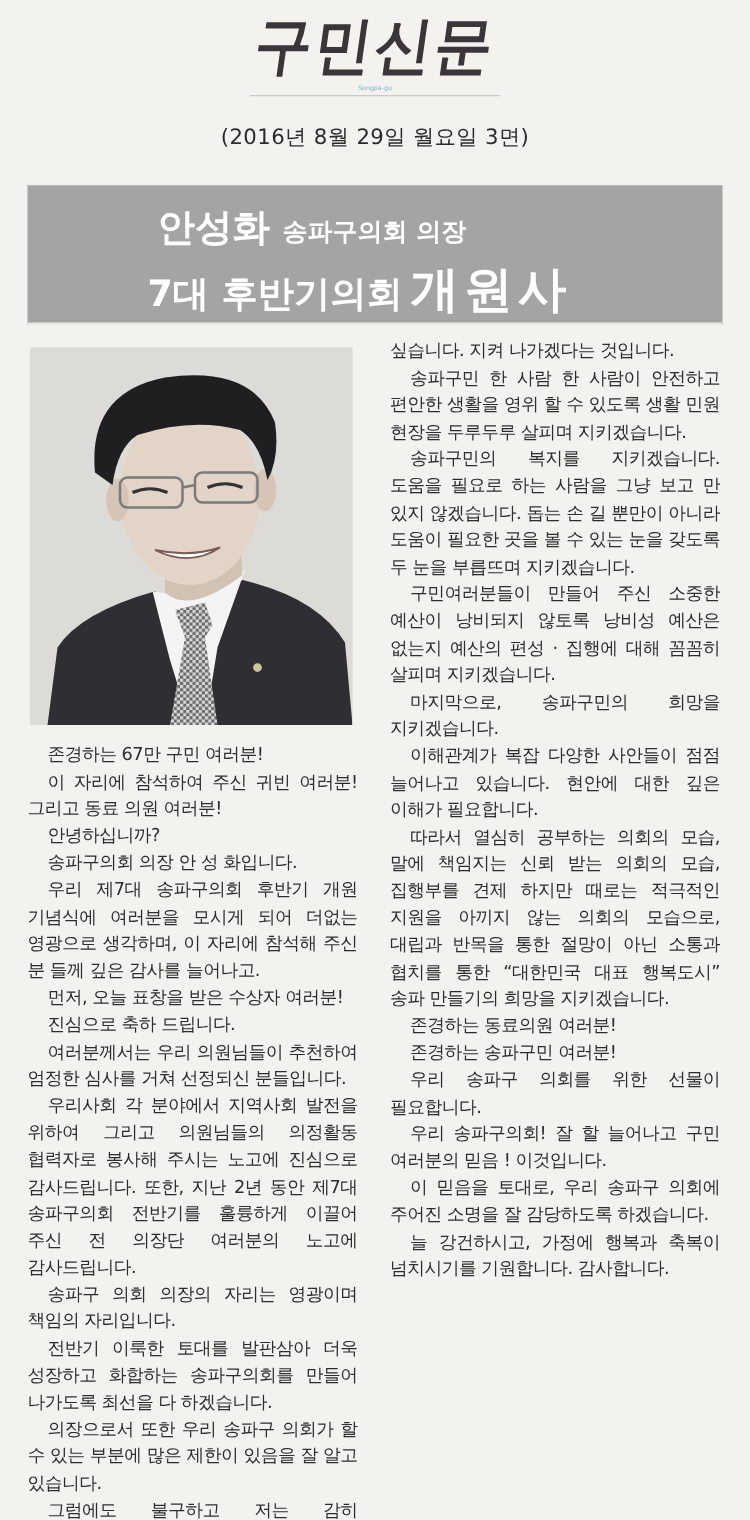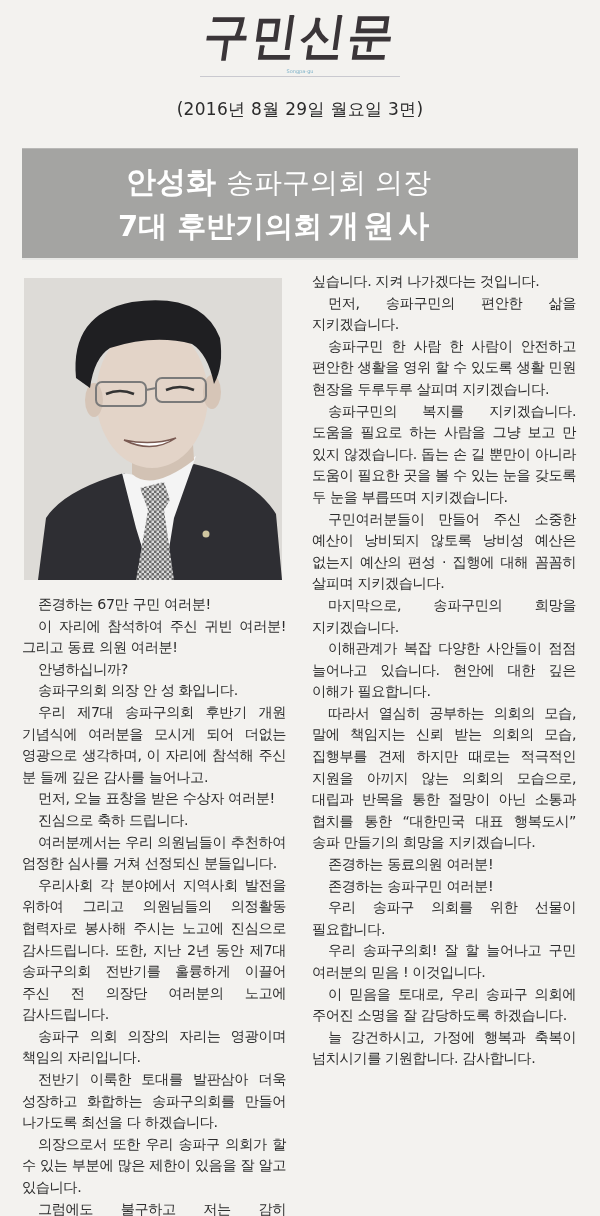--- a/index.html
+++ b/index.html
@@ -33,26 +33,26 @@
   .title-box {
     position: absolute; left: 22px; top: 148px; width: 556px; height: 112px;
     background: #a4a4a2;
     border-top: 1px solid #b8b8b6;
     border-bottom: 2px solid #e8e8e6;
   }
   .title-line1 {
     position: absolute; left: 104px; top: 13px; color: #ffffff; white-space: nowrap;
   }
   .title-name { font-weight: bold; font-size: 30px; vertical-align: baseline; }
-  .title-role { font-size: 28px; margin-left: 10px; font-weight: normal; }
+  .title-role { font-size: 20px; margin-left: 10px; font-weight: bold; }
   .title-line2 {
     position: absolute; left: 96px; top: 56px; color: #ffffff; white-space: nowrap;
     font-weight: bold; font-size: 29px;
   }
-  .title-emph { font-size: 31px; margin-left: 6px; letter-spacing: 4px; }
+  .title-emph { font-size: 39px; margin-left: 6px; letter-spacing: 4px; }
 
   .photo {
     position: absolute; left: 24px; top: 278px; width: 258px; height: 302px;
     background: #dcdad6; overflow: hidden;
   }
 
   .col {
     position: absolute; font-size: 14.2px; line-height: 21.6px; color: #2c2c2c;
     letter-spacing: -0.4px; word-break: keep-all;
   }
@@ -131,21 +131,20 @@
   <p>여러분께서는 우리 의원님들이 추천하여 엄정한 심사를 거쳐 선정되신 분들입니다.</p>
   <p>우리사회 각 분야에서 지역사회 발전을 위하여 그리고 의원님들의 의정활동 협력자로 봉사해 주시는 노고에 진심으로 감사드립니다. 또한, 지난 2년 동안 제7대 송파구의회 전반기를 훌륭하게 이끌어 주신 전 의장단 여러분의 노고에 감사드립니다.</p>
   <p>송파구 의회 의장의 자리는 영광이며 책임의 자리입니다.</p>
   <p>전반기 이룩한 토대를 발판삼아 더욱 성장하고 화합하는 송파구의회를 만들어 나가도록 최선을 다 하겠습니다.</p>
   <p>의장으로서 또한 우리 송파구 의회가 할 수 있는 부분에 많은 제한이 있음을 잘 알고 있습니다.</p>
   <p>그럼에도 불구하고 저는 감히 말씀드리고</p>
 </div>
 
 <div class="col col-right">
   <p class="cont">싶습니다. 지켜 나가겠다는 것입니다.</p>
-  <p>먼저, 송파구민의 편안한 삶을 지키겠습니다.</p>
   <p>송파구민 한 사람 한 사람이 안전하고 편안한 생활을 영위 할 수 있도록 생활 민원 현장을 두루두루 살피며 지키겠습니다.</p>
   <p>송파구민의 복지를 지키겠습니다. 도움을 필요로 하는 사람을 그냥 보고 만 있지 않겠습니다. 돕는 손 길 뿐만이 아니라 도움이 필요한 곳을 볼 수 있는 눈을 갖도록 두 눈을 부릅뜨며 지키겠습니다.</p>
   <p>구민여러분들이 만들어 주신 소중한 예산이 낭비되지 않토록 낭비성 예산은 없는지 예산의 편성 · 집행에 대해 꼼꼼히 살피며 지키겠습니다.</p>
   <p>마지막으로, 송파구민의 희망을 지키겠습니다.</p>
   <p>이해관계가 복잡 다양한 사안들이 점점 늘어나고 있습니다. 현안에 대한 깊은 이해가 필요합니다.</p>
   <p>따라서 열심히 공부하는 의회의 모습, 말에 책임지는 신뢰 받는 의회의 모습, 집행부를 견제 하지만 때로는 적극적인 지원을 아끼지 않는 의회의 모습으로, 대립과 반목을 통한 절망이 아닌 소통과 협치를 통한 “대한민국 대표 행복도시” 송파 만들기의 희망을 지키겠습니다.</p>
   <p>존경하는 동료의원 여러분!</p>
   <p>존경하는 송파구민 여러분!</p>
   <p>우리 송파구 의회를 위한 선물이 필요합니다.</p>
   <p>우리 송파구의회! 잘 할 늘어나고 구민 여러분의 믿음 ! 이것입니다.</p>

